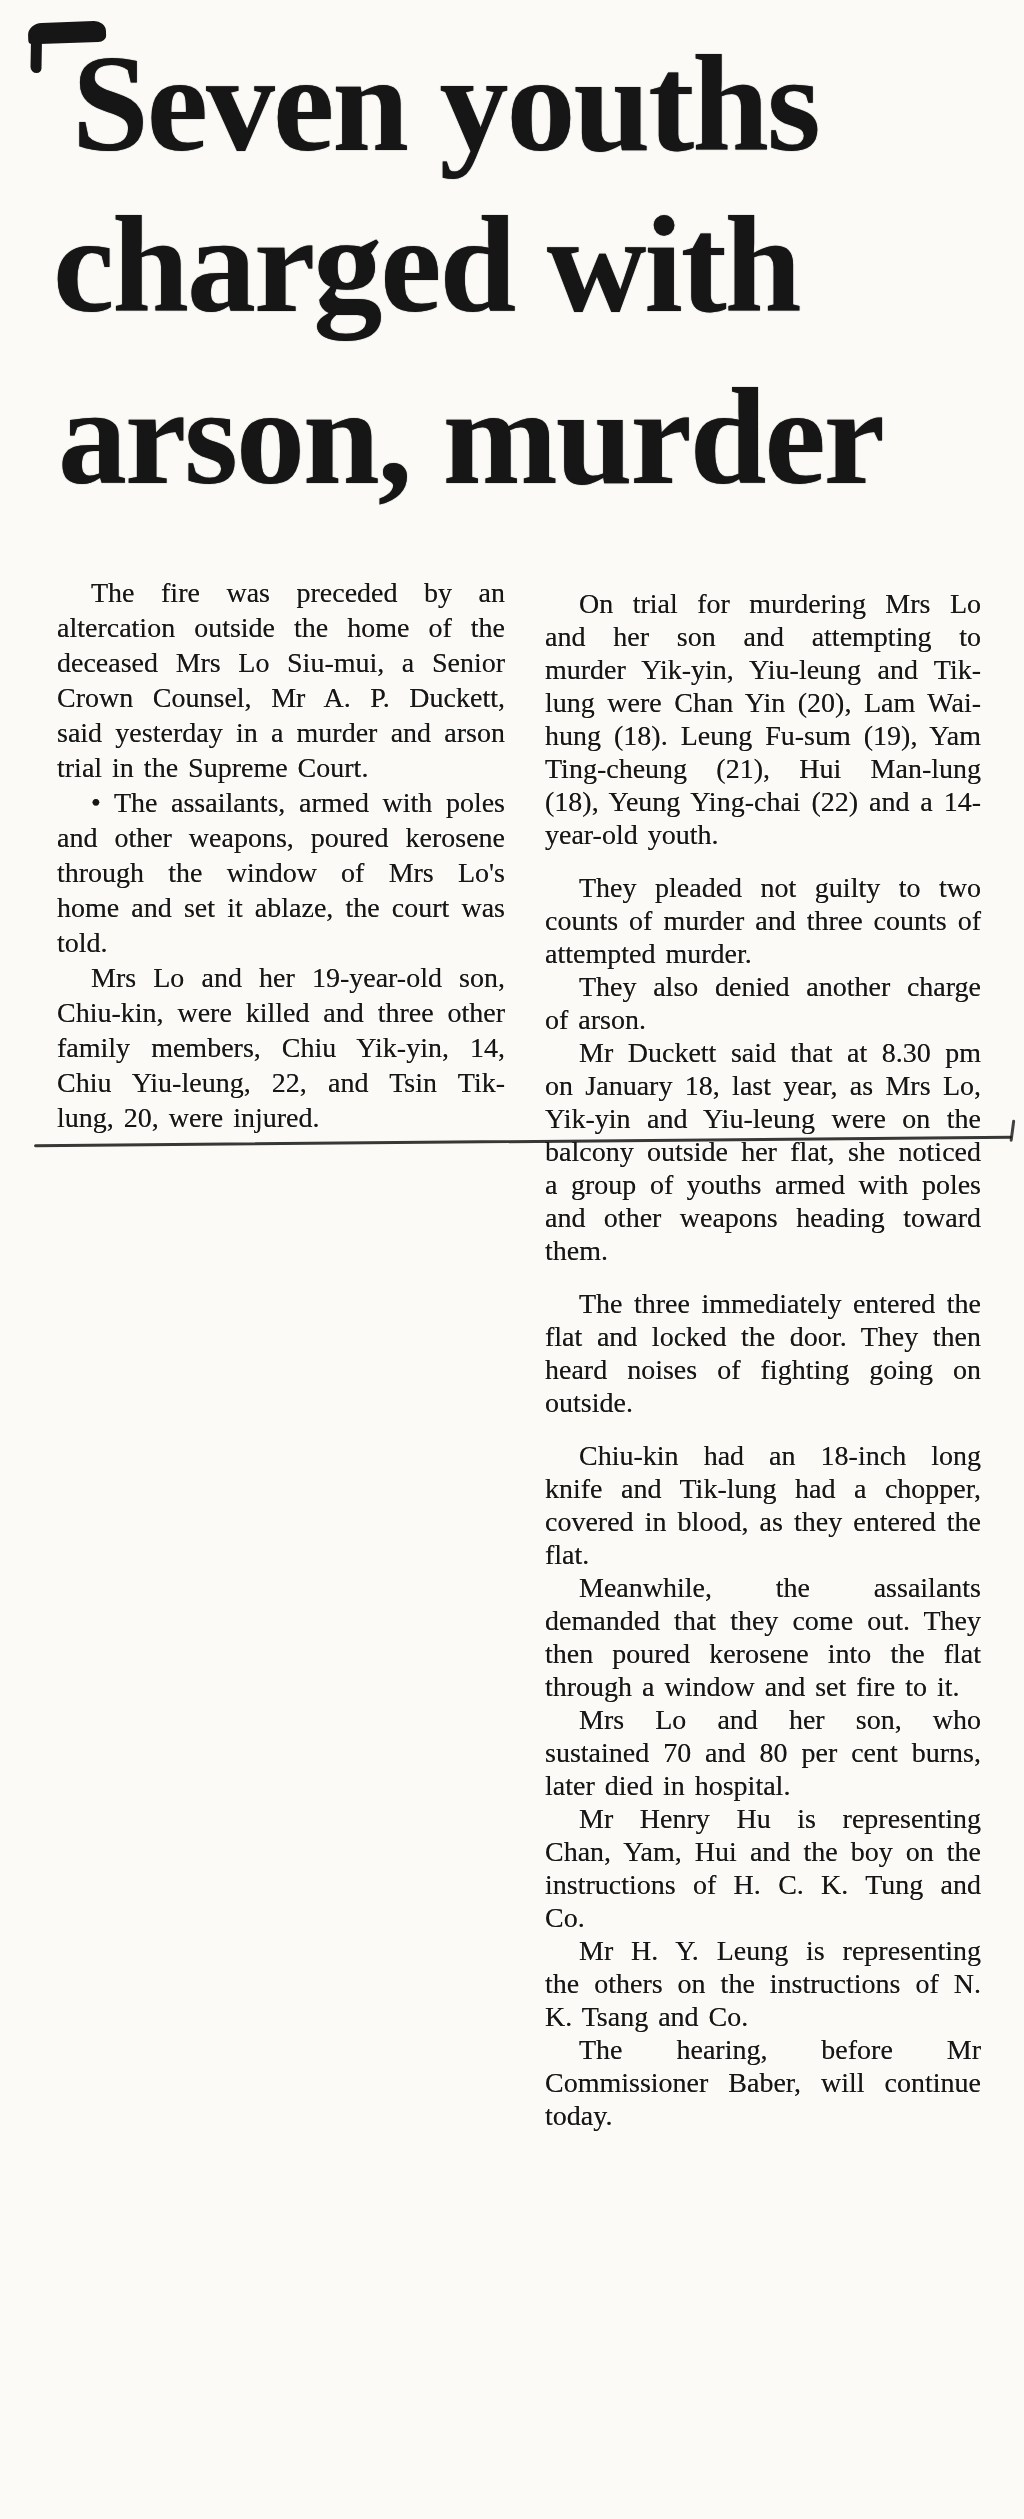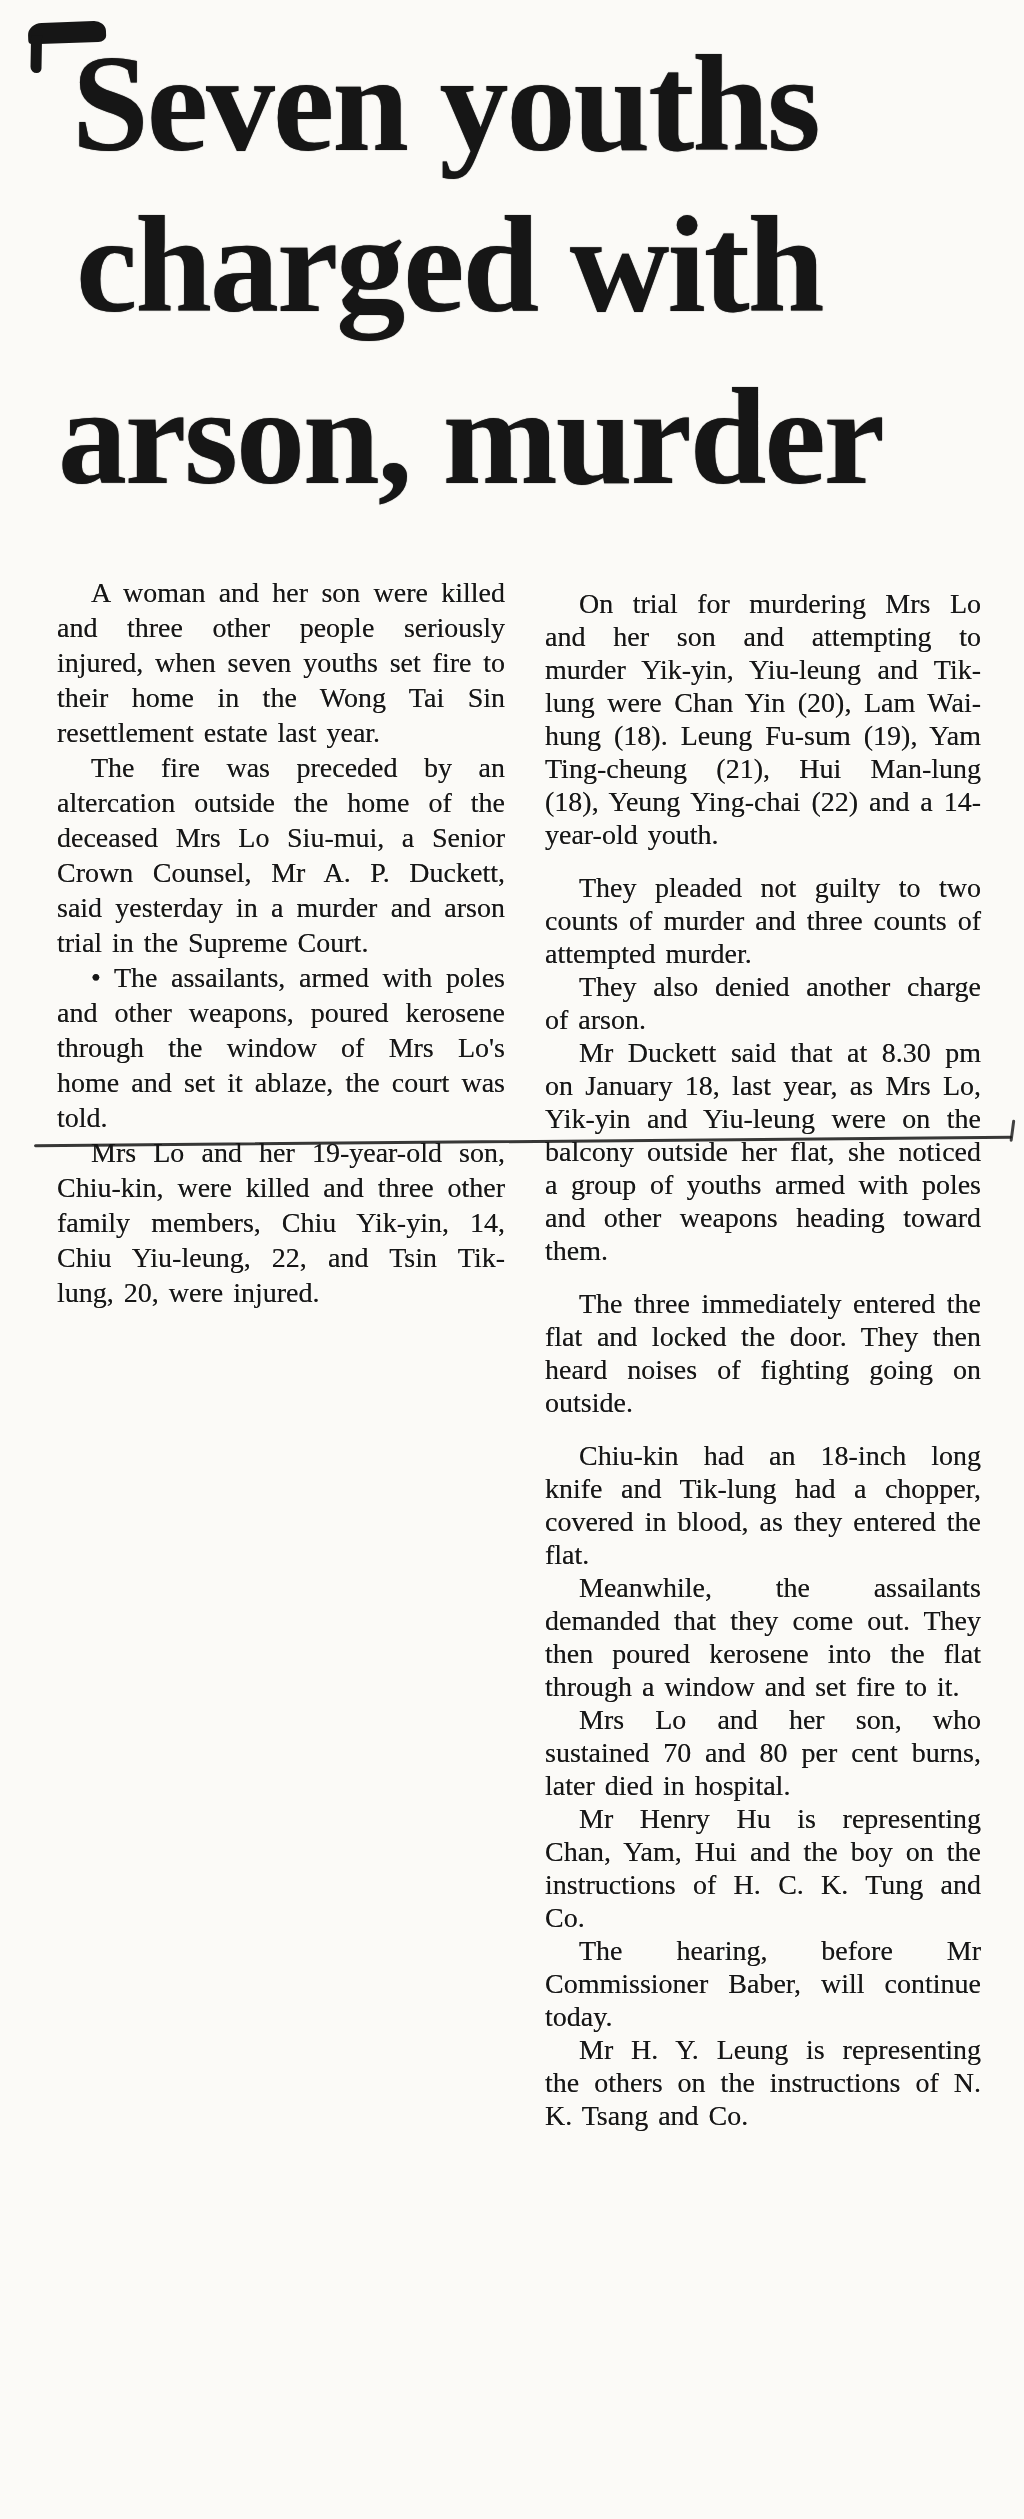--- a/index.html
+++ b/index.html
@@ -46,21 +46,21 @@
     color: var(--ink);
     font-family: "Liberation Serif", serif;
     font-weight: bold;
     font-size: 138px;
     line-height: 1;
     letter-spacing: -2px;
     white-space: nowrap;
     text-shadow: 0 0 1px rgba(10,10,10,0.75);
   }
   .hl-1 { left: 72px; top: 35px; }
-  .hl-2 { left: 76px; top: 196px; }
+  .hl-2 { left: 53px; top: 196px; }
   .hl-3 { left: 58px; top: 368px; }
 
   
   .column {
     position: absolute;
     color: var(--ink);
   }
   .col-left  { left: 57px;  top: 575px; width: 448px; }
   .col-right { left: 545px; top: 587px; width: 436px; }
 
@@ -110,35 +110,34 @@
 
   <div class="corner-mark"></div>
 
   <div>
     <div class="headline-line hl-1">Seven youths</div>
     <div class="headline-line hl-2">charged with</div>
     <div class="headline-line hl-3">arson, murder</div>
   </div>
 
   <div class="column col-left">
-    <p>A woman and her son were killed and three other people seriously injured, when seven youths set fire to their home in the Wong Tai Sin resettlement estate last year.</p>
     <p>The fire was preceded by an altercation outside the home of the deceased Mrs Lo Siu-mui, a Senior Crown Counsel, Mr A. P. Duckett, said yesterday in a murder and arson trial in the Supreme Court.</p>
     <p>• The assailants, armed with poles and other weapons, poured kerosene through the window of Mrs Lo's home and set it ablaze, the court was told.</p>
     <p>Mrs Lo and her 19-year-old son, Chiu-kin, were killed and three other family members, Chiu Yik-yin, 14, Chiu Yiu-leung, 22, and Tsin Tik-lung, 20, were injured.</p>
   </div>
 
   <div class="column col-right">
     <p>On trial for murdering Mrs Lo and her son and attempting to murder Yik-yin, Yiu-leung and Tik-lung were Chan Yin (20), Lam Wai-hung (18). Leung Fu-sum (19), Yam Ting-cheung (21), Hui Man-lung (18), Yeung Ying-chai (22) and a 14-year-old youth.</p>
     <p class="gap-lg">They pleaded not guilty to two counts of murder and three counts of attempted murder.</p>
     <p>They also denied another charge of arson.</p>
     <p>Mr Duckett said that at 8.30 pm on January 18, last year, as Mrs Lo, Yik-yin and Yiu-leung were on the balcony outside her flat, she noticed a group of youths armed with poles and other weapons heading toward them.</p>
     <p class="gap-lg">The three immediately entered the flat and locked the door. They then heard noises of fighting going on outside.</p>
     <p class="gap-lg">Chiu-kin had an 18-inch long knife and Tik-lung had a chopper, covered in blood, as they entered the flat.</p>
     <p>Meanwhile, the assailants demanded that they come out. They then poured kerosene into the flat through a window and set fire to it.</p>
     <p>Mrs Lo and her son, who sustained 70 and 80 per cent burns, later died in hospital.</p>
     <p>Mr Henry Hu is representing Chan, Yam, Hui and the boy on the instructions of H. C. K. Tung and Co.</p>
+    <p>Mr H. Y. Leung is representing the others on the instructions of N. K. Tsang and Co.</p>
     <p>The hearing, before Mr Commissioner Baber, will continue today.</p>
-    <p>Mr H. Y. Leung is representing the others on the instructions of N. K. Tsang and Co.</p>
   </div>
 
   <div class="crease"></div>
 
 </div>
 
 </body></html>

